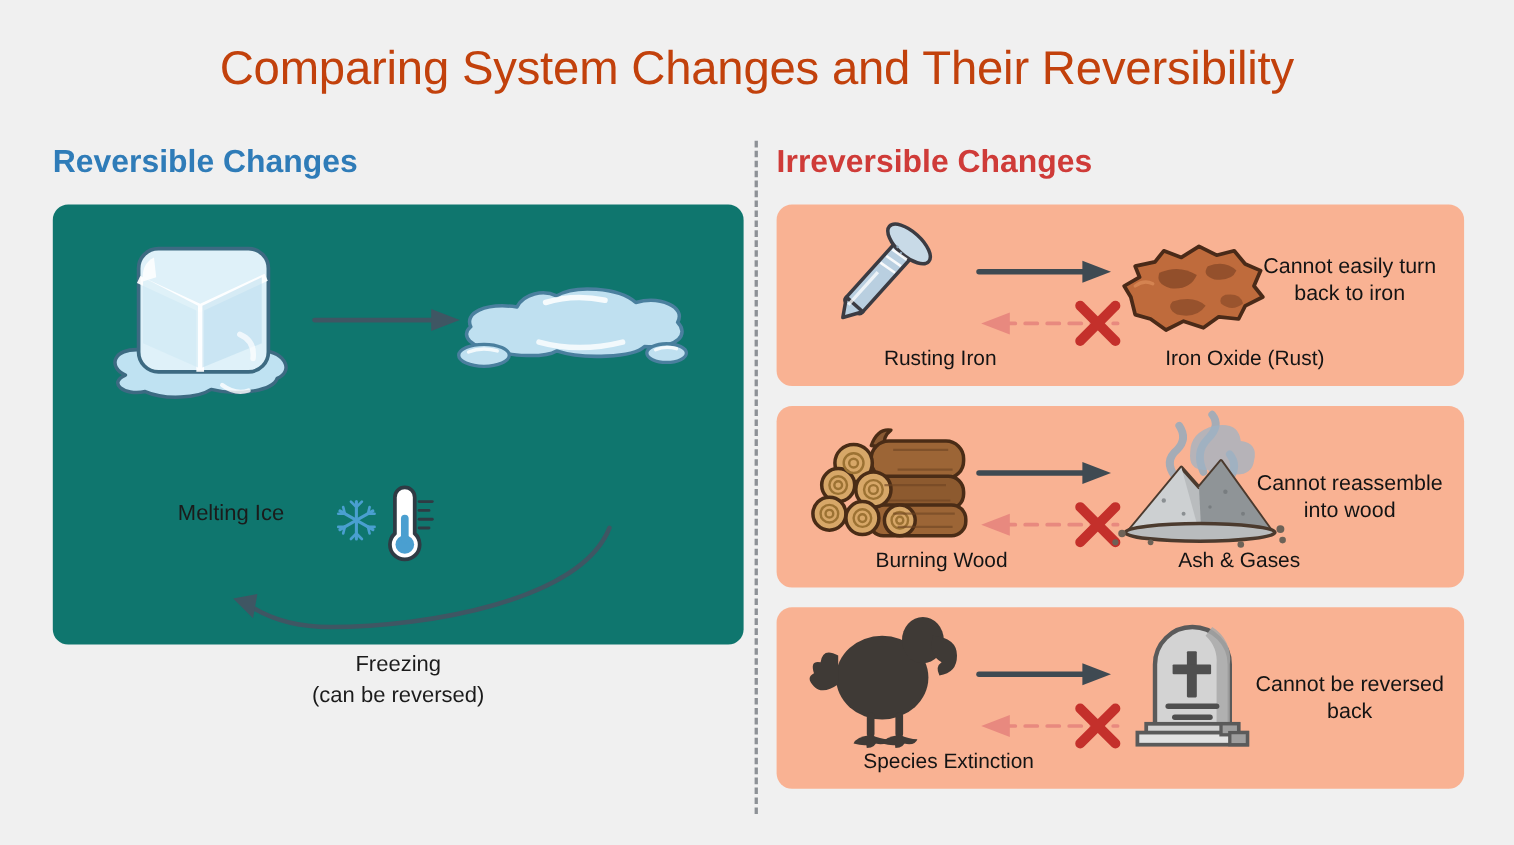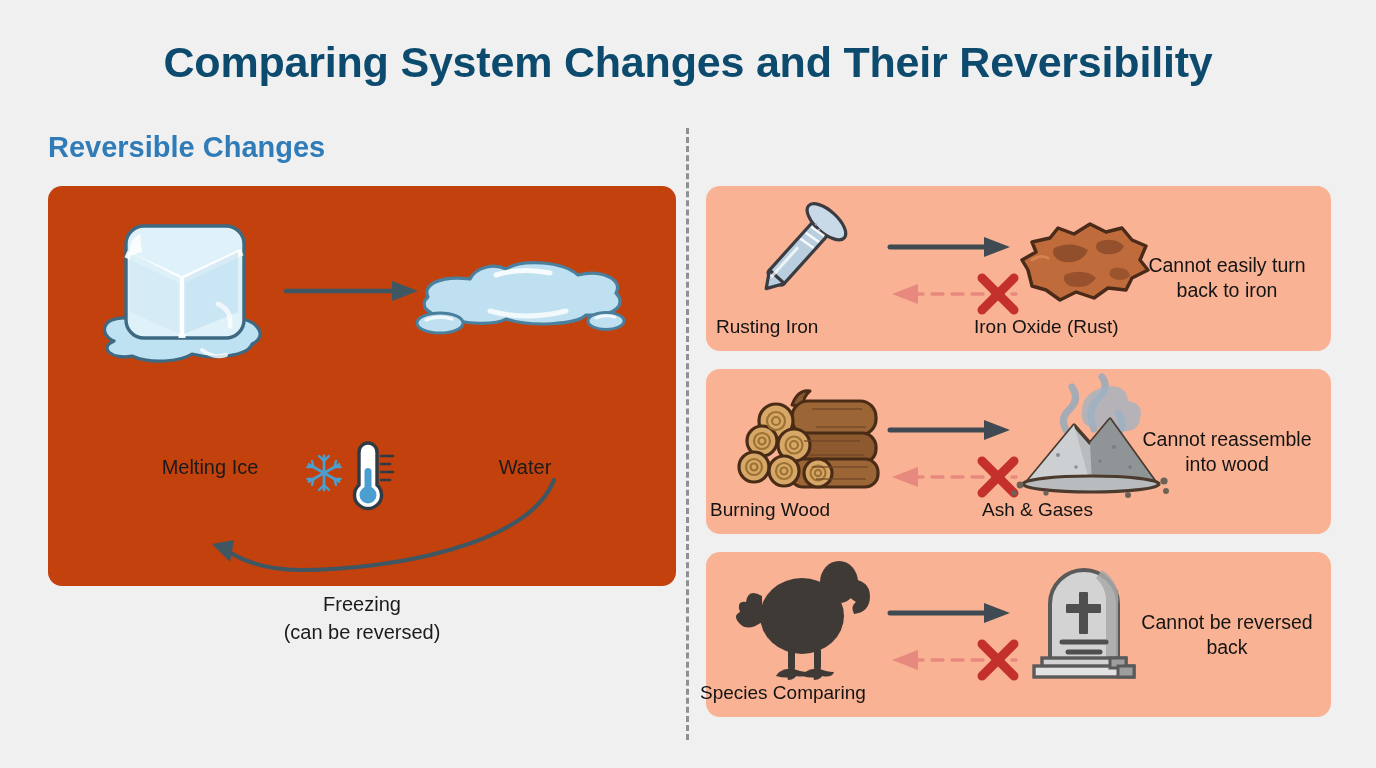--- a/index.html
+++ b/index.html
@@ -8,21 +8,21 @@
     background:#f0f0f0;
     font-family:"Liberation Sans", sans-serif;
     overflow:hidden;
     position:relative;
   }
   .page { position:absolute; inset:0; }
 
   .title {
     position:absolute; top:38px; left:0; width:100%;
     text-align:center;
-    font-size:43px; font-weight:700; color:#0c4a6e;
+    font-size:43px; font-weight:400; color:#c2410c;
     letter-spacing:-0.2px;
   }
 
   .col-head {
     position:absolute; top:131px;
     font-size:29px; font-weight:700;
     text-align:left;
   }
   .col-head.left  { left:48px;  width:628px; color:#2f7cb8; }
   .col-head.right { left:706px; width:625px; color:#cf3b38; }
@@ -30,63 +30,64 @@
   .divider {
     position:absolute; left:686px; top:128px;
     width:0; height:612px;
     border-left:3px dashed #8d9196;
   }
 
   
   .panel-left {
     position:absolute; left:48px; top:186px;
     width:628px; height:400px;
-    background:#c2410c; border-radius:14px;
+    background:#0f766e; border-radius:14px;
   }
   .lbl {
     position:absolute; text-align:center;
     color:#1b1b1b; font-size:20px; line-height:26px;
     white-space:nowrap;
   }
   .lbl.wrap { white-space:normal;margin-top:13px; }
 
   
   .card {
     position:absolute; left:706px;
     width:625px; height:165px;
     background:#f9b293; border-radius:14px;
   }
   .card.c1 { top:186px; }
   .card.c2 { top:369px; }
   .card.c3 { top:552px; }
 
   .card-label {
-    position:absolute; text-align:left;
+    position:absolute; text-align:right;
     font-size:19px; color:#141414; white-space:nowrap;
   }
   .card-note {
     position:absolute; right:14px; top:0; width:180px;
     height:100%;
     display:flex; align-items:center; justify-content:center;
     text-align:center; font-size:19.5px; line-height:25px;
     color:#141414;
   }
-  .card-note.c1 { align-items:flex-start; padding-top:67px; height:auto; }
+  .card-note.c1 { align-items:flex-start; padding-top:44px; height:auto; }
 
   svg { display:block; overflow:visible; }
   .abs { position:absolute; }
 </style>
 </head>
 <body>
 
 <div class="page">
 
   <div class="title">Comparing System Changes and Their Reversibility</div>
 
   <div class="col-head left">Reversible Changes</div>
+  <div class="col-head right">Irreversible Changes</div>
 
   <div class="divider"></div>
 
   <div class="panel-left">
 
     <div class="abs" style="left:36px; top:22px;">
       <svg width="200" height="160" viewBox="0 0 200 160">
         <path d="M44 110 C18 108 14 126 30 133 C14 140 28 152 48 148 C66 156 96 154 108 146
                  C130 152 164 148 168 136 C182 130 178 114 154 110 Z" fill="#bfe2f2" stroke="#3d6a82" stroke-width="3.2" stroke-linejoin="round"></path>
         <path d="M118 142 q12 9 24 5" fill="none" stroke="#fff" stroke-width="4" stroke-linecap="round" opacity="0.8"></path>
@@ -115,21 +116,20 @@
         <path d="M86 34 q26 -8 54 -2" fill="none" stroke="#ffffff" stroke-width="5" stroke-linecap="round" opacity="0.85"></path>
         <path d="M80 70 q36 10 76 0" fill="none" stroke="#ffffff" stroke-width="5" stroke-linecap="round" opacity="0.8"></path>
         <ellipse cx="30" cy="82" rx="23" ry="10" fill="#bfe0f0" stroke="#4a7f9e" stroke-width="3"></ellipse>
         <ellipse cx="196" cy="80" rx="18" ry="8.5" fill="#bfe0f0" stroke="#4a7f9e" stroke-width="3"></ellipse>
         <path d="M16 79 q12 -5 26 -1" fill="none" stroke="#fff" stroke-width="3.2" stroke-linecap="round" opacity="0.8"></path>
         <path d="M186 77 q9 -4 19 -1" fill="none" stroke="#fff" stroke-width="3" stroke-linecap="round" opacity="0.8"></path>
       </svg>
     </div>
 
     <div class="lbl" style="left:62px; top:268px; width:200px;">Melting Ice</div>
-    <div class="lbl" style="left:392px; top:268px; width:170px;">Water</div>
 
     <div class="abs" style="left:255px; top:266px;">
       <svg width="42" height="42" viewBox="0 0 42 42">
         <g stroke="#4a9fd0" stroke-width="2.8" stroke-linecap="round">
           <line x1="21" y1="4" x2="21" y2="38"></line>
           <line x1="6" y1="12.5" x2="36" y2="29.5"></line>
           <line x1="6" y1="29.5" x2="36" y2="12.5"></line>
           <g stroke-width="2.4">
             <line x1="21" y1="9" x2="16" y2="4"></line>
               <line x1="21" y1="9" x2="26" y2="4"></line>
@@ -382,18 +382,18 @@
           <line x1="38" y1="84" x2="82" y2="84"></line>
           <line x1="44" y1="94" x2="76" y2="94"></line>
         </g>
         <rect x="18" y="100" width="84" height="10" fill="#d3d3d3" stroke="#5a5a5a" stroke-width="3.4"></rect>
         <rect x="10" y="108" width="100" height="11" fill="#e2e2e2" stroke="#5a5a5a" stroke-width="3.4"></rect>
         <rect x="86" y="100" width="16" height="10" fill="#9e9e9e" stroke="#5a5a5a" stroke-width="3"></rect>
         <rect x="94" y="108" width="16" height="11" fill="#9e9e9e" stroke="#5a5a5a" stroke-width="3"></rect>
       </svg>
     </div>
 
-    <div class="card-label" style="left:-6px; top:130px; width:240px;">Species Comparing</div>
+    <div class="card-label" style="left:-6px; top:130px; width:240px;">Species Extinction</div>
 
     <div class="card-note">Cannot be reversed back</div>
   </div>
 
 </div>
 
 </body></html>

